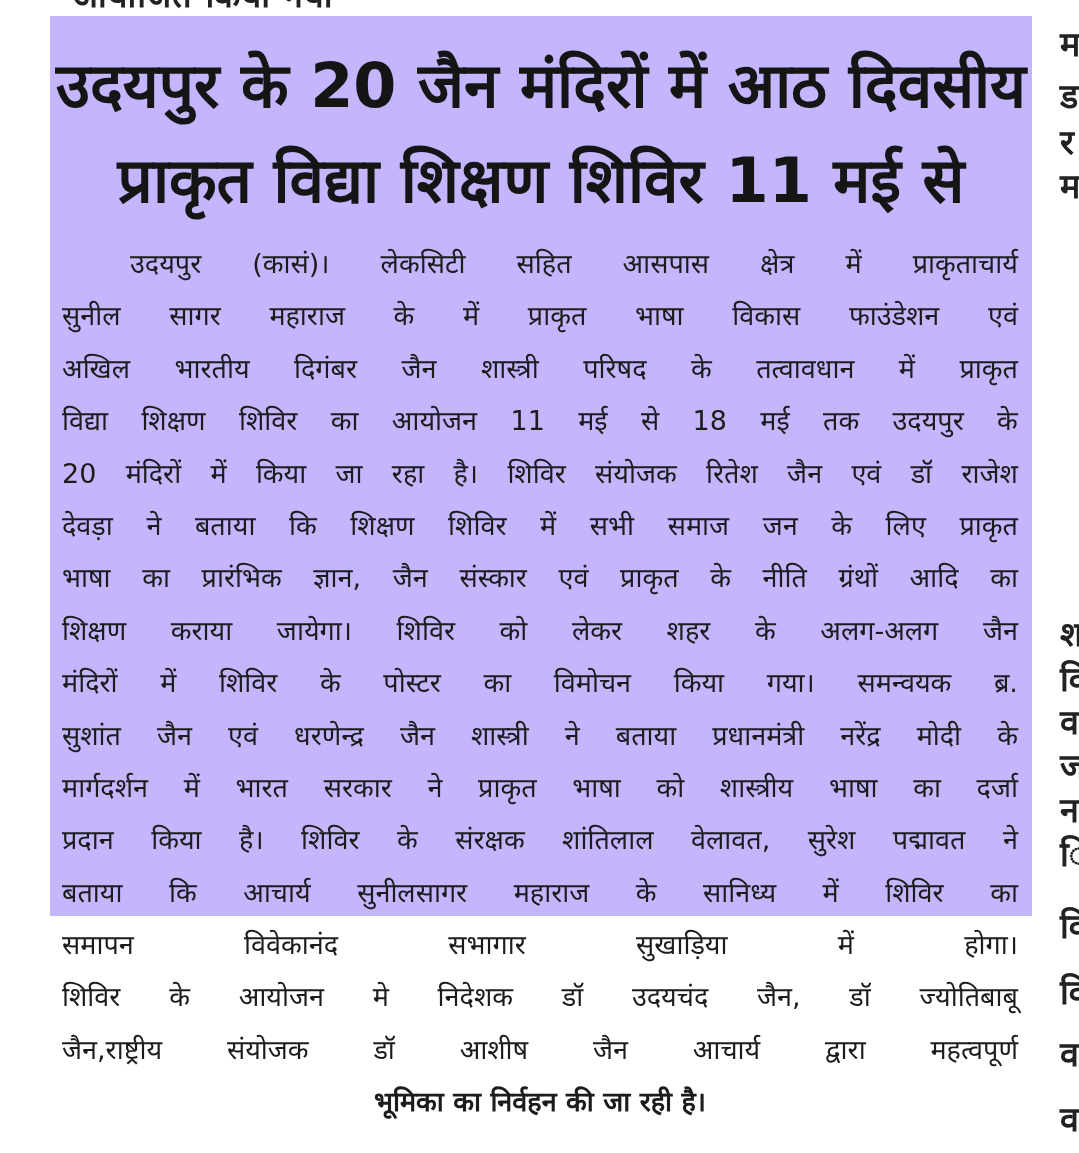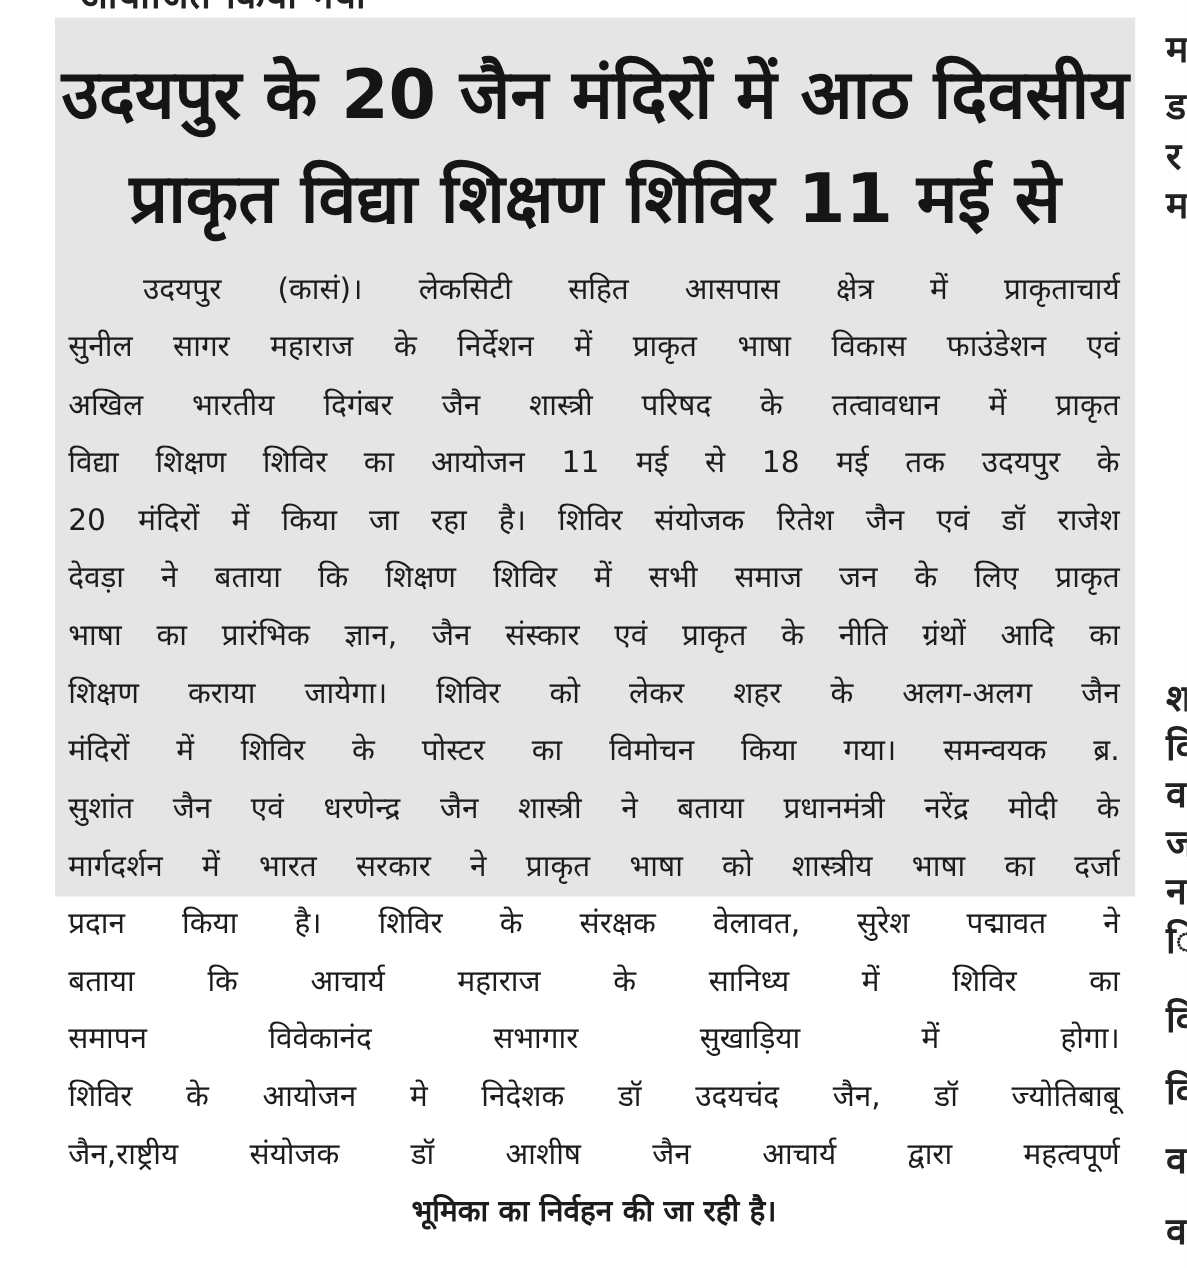--- a/index.html
+++ b/index.html
@@ -15,22 +15,22 @@
     position: absolute;
     inset: 0;
     overflow: hidden;
   }
   
   .article-block {
     position: absolute;
     left: 50px;
     top: 16px;
     width: 982px;
-    height: 799px;
-    background: #e5e5e5;
+    height: 900px;
+    background: #c4b5fd;
   }
   
   .top-cropped {
     position: absolute;
     left: 72px;
     top: -29px;
     font-size: 34px;
     font-weight: bold;
     color: #222222;
     white-space: nowrap;
@@ -112,21 +112,20 @@
           <span>आसपास</span>
           <span>क्षेत्र</span>
           <span>में</span>
           <span>प्राकृताचार्य</span>
         </div>
         <div class="line justify">
           <span>सुनील</span>
           <span>सागर</span>
           <span>महाराज</span>
           <span>के</span>
-          <span>निर्देशन</span>
           <span>में</span>
           <span>प्राकृत</span>
           <span>भाषा</span>
           <span>विकास</span>
           <span>फाउंडेशन</span>
           <span>एवं</span>
         </div>
         <div class="line justify">
           <span>अखिल</span>
           <span>भारतीय</span>
@@ -253,29 +252,31 @@
           <span>का</span>
           <span>दर्जा</span>
         </div>
         <div class="line justify">
           <span>प्रदान</span>
           <span>किया</span>
           <span>है।</span>
           <span>शिविर</span>
           <span>के</span>
           <span>संरक्षक</span>
+          <span>शांतिलाल</span>
           <span>वेलावत,</span>
           <span>सुरेश</span>
           <span>पद्मावत</span>
           <span>ने</span>
         </div>
         <div class="line justify">
           <span>बताया</span>
           <span>कि</span>
           <span>आचार्य</span>
+          <span>सुनीलसागर</span>
           <span>महाराज</span>
           <span>के</span>
           <span>सानिध्य</span>
           <span>में</span>
           <span>शिविर</span>
           <span>का</span>
         </div>
         <div class="line justify">
           <span>समापन</span>
           <span>विवेकानंद</span>

